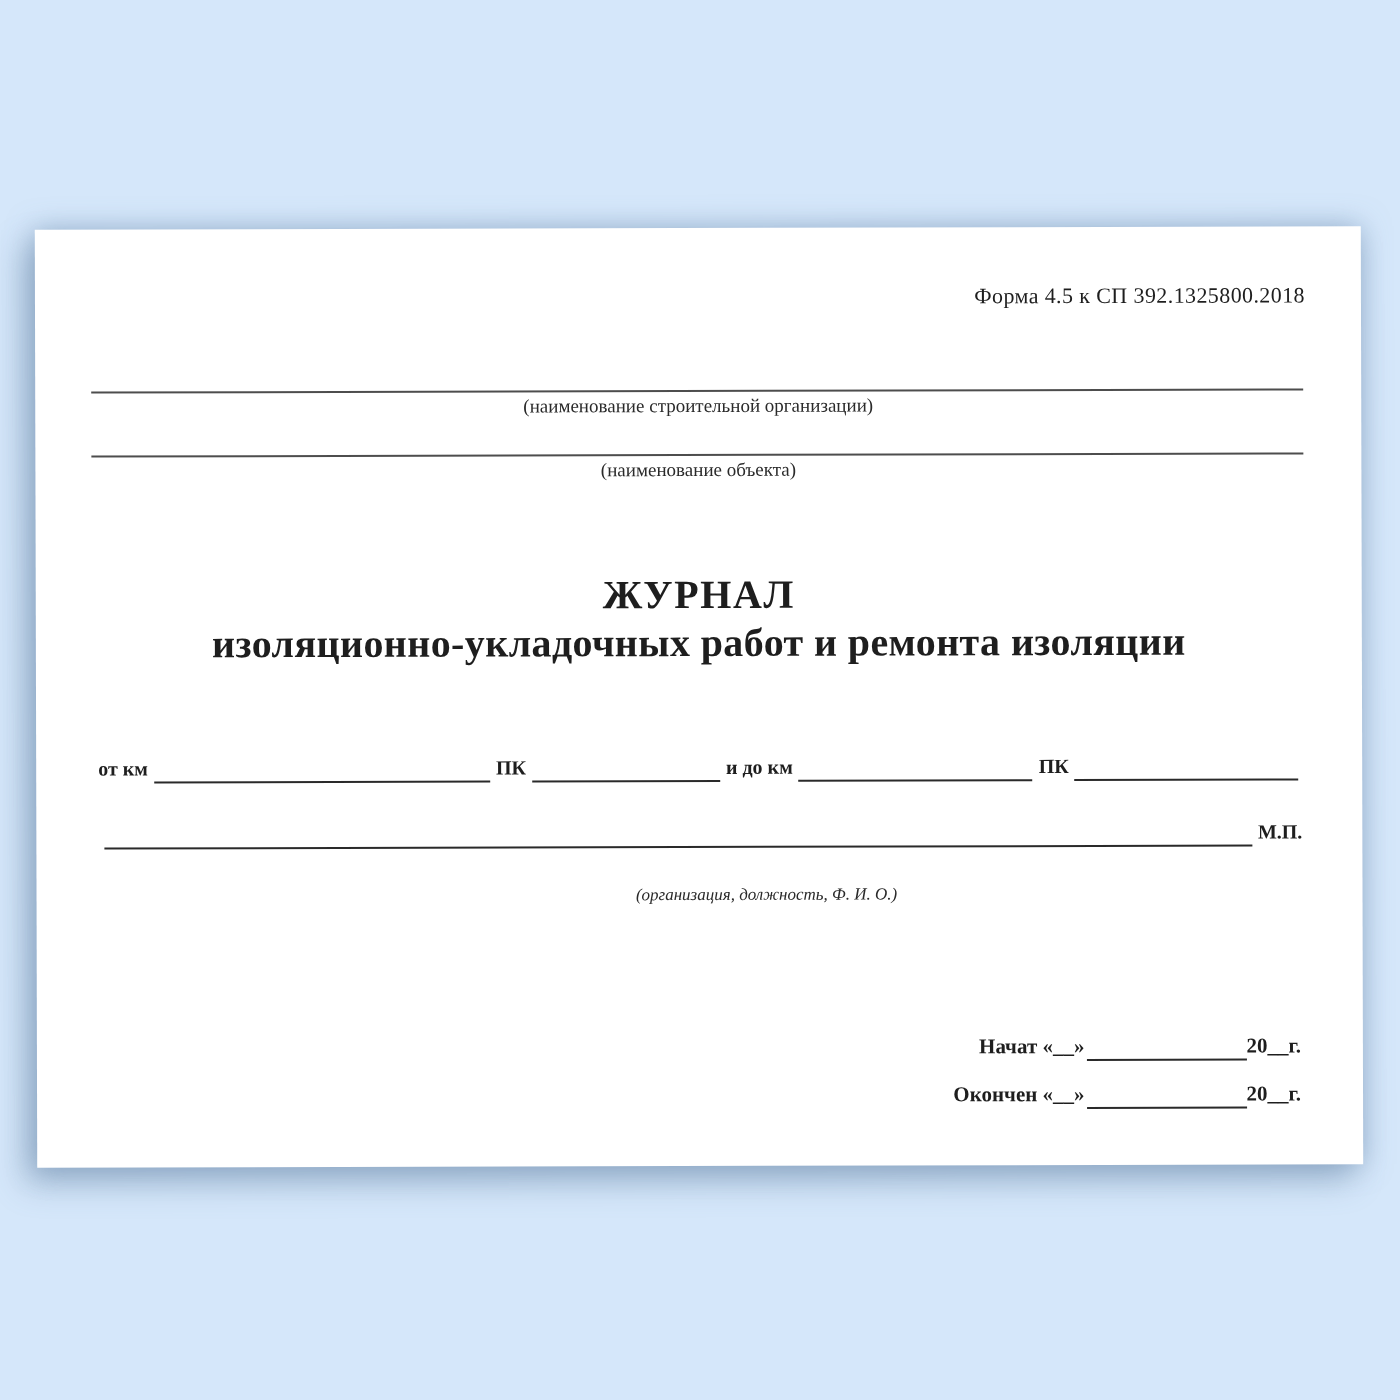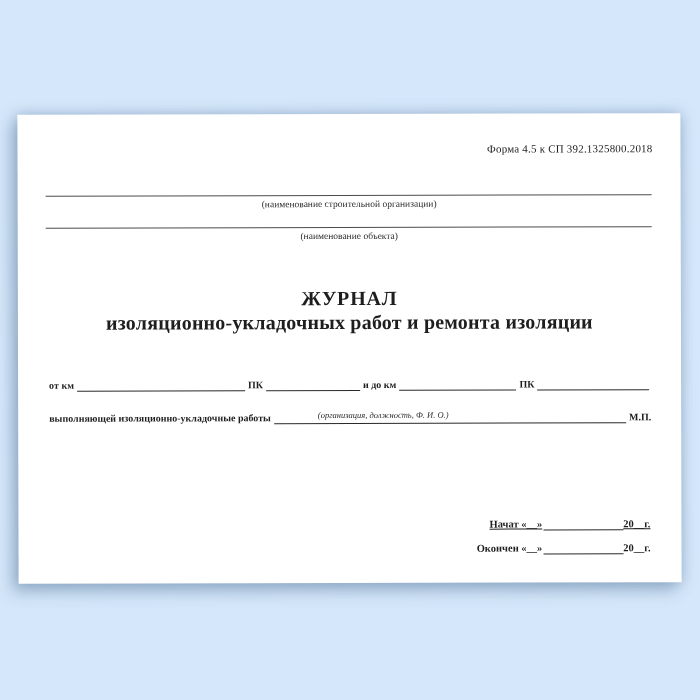--- a/index.html
+++ b/index.html
@@ -61,29 +61,29 @@
   .rep-line1{
     position:absolute;top:288px;left:31px;
     font-size:10px;font-weight:bold;line-height:12px;
   }
   .rep-row{
     position:absolute;top:297px;left:31px;right:30px;height:13px;
     display:flex;align-items:flex-end;
     font-size:10px;font-weight:bold;line-height:12px;white-space:nowrap;
   }
   .rep-caption{
-    position:absolute;top:296px;left:280px;width:170px;
+    position:absolute;top:328px;left:280px;width:170px;
     text-align:center;font-style:italic;font-size:8.5px;line-height:10px;color:#2a2a2a;
   }
   .date-row{
     position:absolute;right:31px;height:14px;
     display:flex;align-items:flex-end;
     font-size:10.5px;font-weight:bold;line-height:13px;white-space:nowrap;
   }
-  .date-row-start{top:403px;text-decoration:underline;}
+  .date-row-start{top:403px;}
   .date-row-end{top:427px;text-align:center;}
   .date-blank{width:80px;margin:0 0 0 1px;height:13px;border-bottom:1px solid #2a2a2a;display:inline-block;}
 </style>
 </head>
 <body>
 
 <div class="scene">
   <div class="paper">
 
     <div class="form-ref">Форма 4.5 к СП 392.1325800.2018</div>
@@ -105,21 +105,20 @@
       <span>ПК</span>
       <span class="blank km-blank-2"></span>
       <span>и до км</span>
       <span class="blank km-blank-3"></span>
       <span>ПК</span>
       <span class="blank blank-flex"></span>
     </div>
 
 
     <div class="rep-row">
-      <span>выполняющей изоляционно-укладочные работы</span>
       <span class="blank blank-flex"></span>
       <span>М.П.</span>
     </div>
 
     <div class="rep-caption">(организация, должность, Ф. И. О.)</div>
 
     <div class="date-row date-row-start">
       <span>Начат «__»</span>
       <span class="date-blank"></span>
       <span>20__г.</span>

